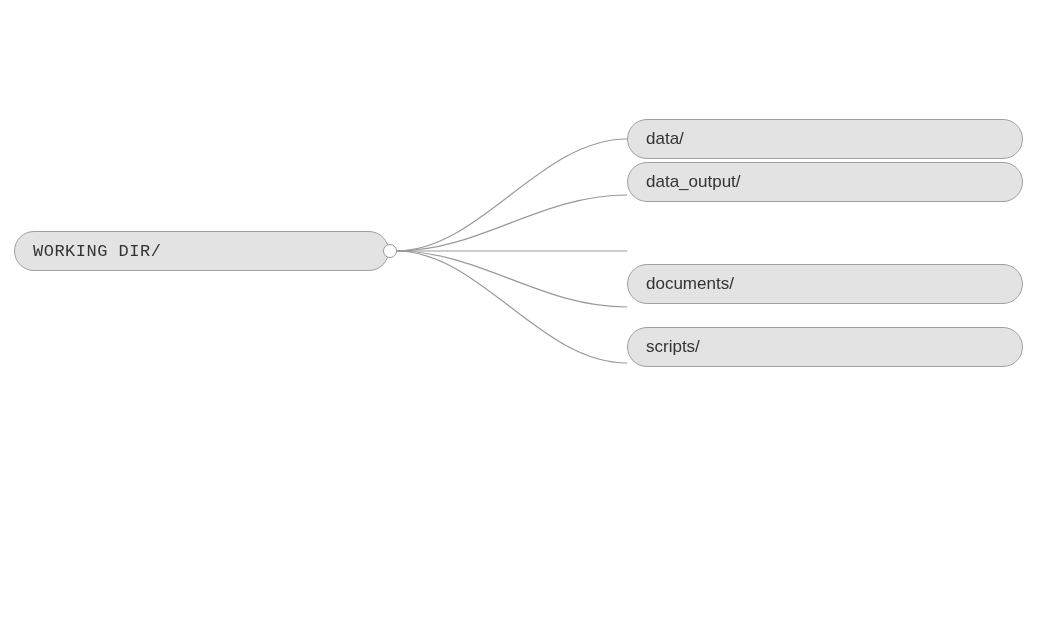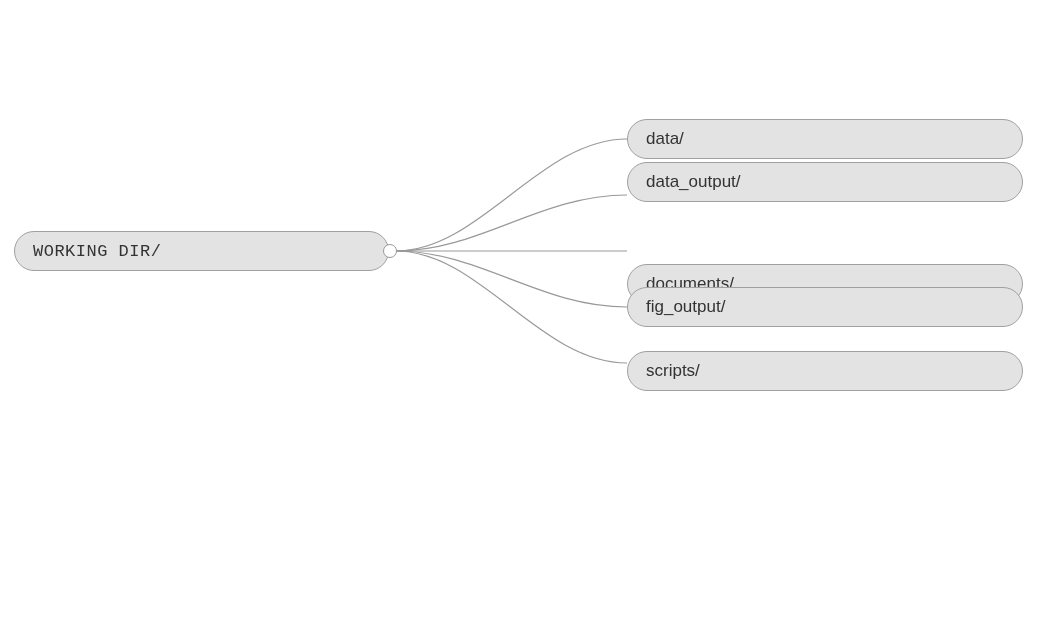--- a/index.html
+++ b/index.html
@@ -42,21 +42,21 @@
       font-family: Liberation Mono, monospace;
     }
     .child-node {
       left: 627px;
       width: 396px;
     }
     .child-0 { top: 119px; }
     .child-1 { top: 162px; }
     .child-2 { top: 232px; margin-top: 32px; }
     .child-3 { top: 287px; }
-    .child-4 { top: 351px; }
+    .child-4 { top: 327px; }
     .connector-dot {
       position: absolute;
       left: 383px;
       top: 244px;
       width: 14px;
       height: 14px;
       background: #ffffff;
       border: 1px solid #999999;
       border-radius: 50%;
       z-index: 2;
@@ -96,20 +96,17 @@
 
   <div class="node child-node child-0">
     <span>data/</span>
   </div>
   <div class="node child-node child-1">
     <span>data_output/</span>
   </div>
   <div class="node child-node child-2">
     <span>documents/</span>
   </div>
-  <div class="node child-node child-3">
-    <span>fig_output/</span>
-  </div>
   <div class="node child-node child-4">
     <span>scripts/</span>
   </div>
 
 </div>
 
 </body></html>

